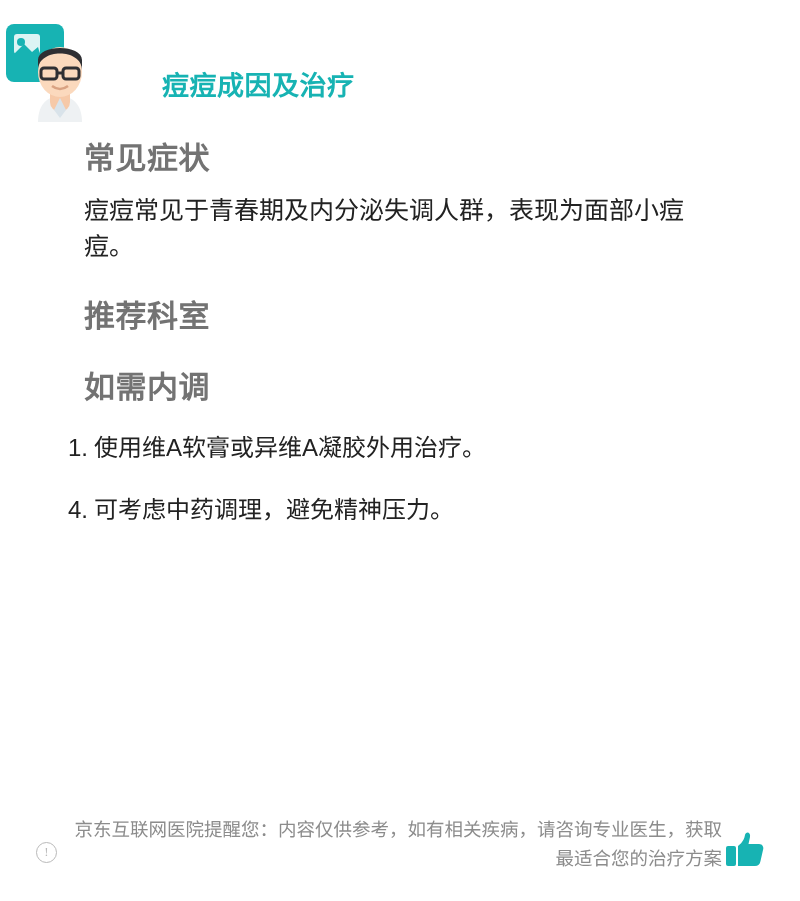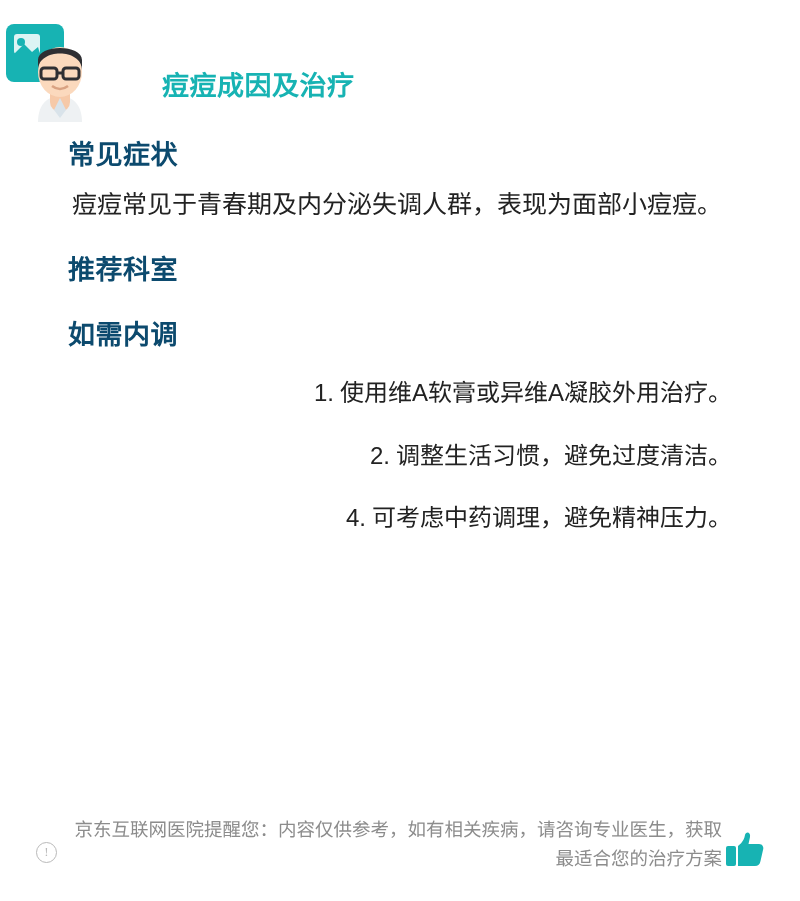--- a/index.html
+++ b/index.html
@@ -48,39 +48,38 @@
 
   .card-title {
     color: #17b3b3;
     font-size: 27px;
     font-weight: bold;
     margin: 0 0 30px 94px;
     letter-spacing: 0.5px;
   }
 
   h2.section-heading {
-    color: #0c4a6e;
-    font-size: 27px;
+    color: #737373;
+    font-size: 31px;
     font-weight: bold;
-    margin: 26px 0 14px 0;
+    margin: 26px 0 14px 16px;
     letter-spacing: 0.5px;
   }
 
   p.section-text {
     color: #222222;
     font-size: 25px;
     line-height: 1.45;
-    margin: 0 0 6px 4px;
+    margin: 0 0 6px 16px;
   }
 
   ol.steps {
     list-style: none;
     margin: 24px 0 0 0;
     padding: 0;
-    text-align: right;
   }
   ol.steps li {
     color: #222222;
     font-size: 24px;
     line-height: 1.4;
     margin-bottom: 29px;
   }
   ol.steps li .num {
     margin-right: 6px;
   }
@@ -156,23 +155,20 @@
 
     <h2 class="section-heading">推荐科室</h2>
 
     <h2 class="section-heading">如需内调</h2>
 
     <ol class="steps">
       <li>
         <span class="num">1.</span><span>使用维A软膏或异维A凝胶外用治疗。</span>
       </li>
       <li>
-        <span class="num">2.</span><span>调整生活习惯，避免过度清洁。</span>
-      </li>
-      <li>
         <span class="num">4.</span><span>可考虑中药调理，避免精神压力。</span>
       </li>
     </ol>
   </div>
 
   <div class="footer">
     <div class="warn-icon">!</div>
     <div class="footer-text">京东互联网医院提醒您：内容仅供参考，如有相关疾病，请咨询专业医生，获取最适合您的治疗方案</div>
     <div class="thumb">
       <svg width="42" height="42" viewBox="0 0 42 42" xmlns="http://www.w3.org/2000/svg">

